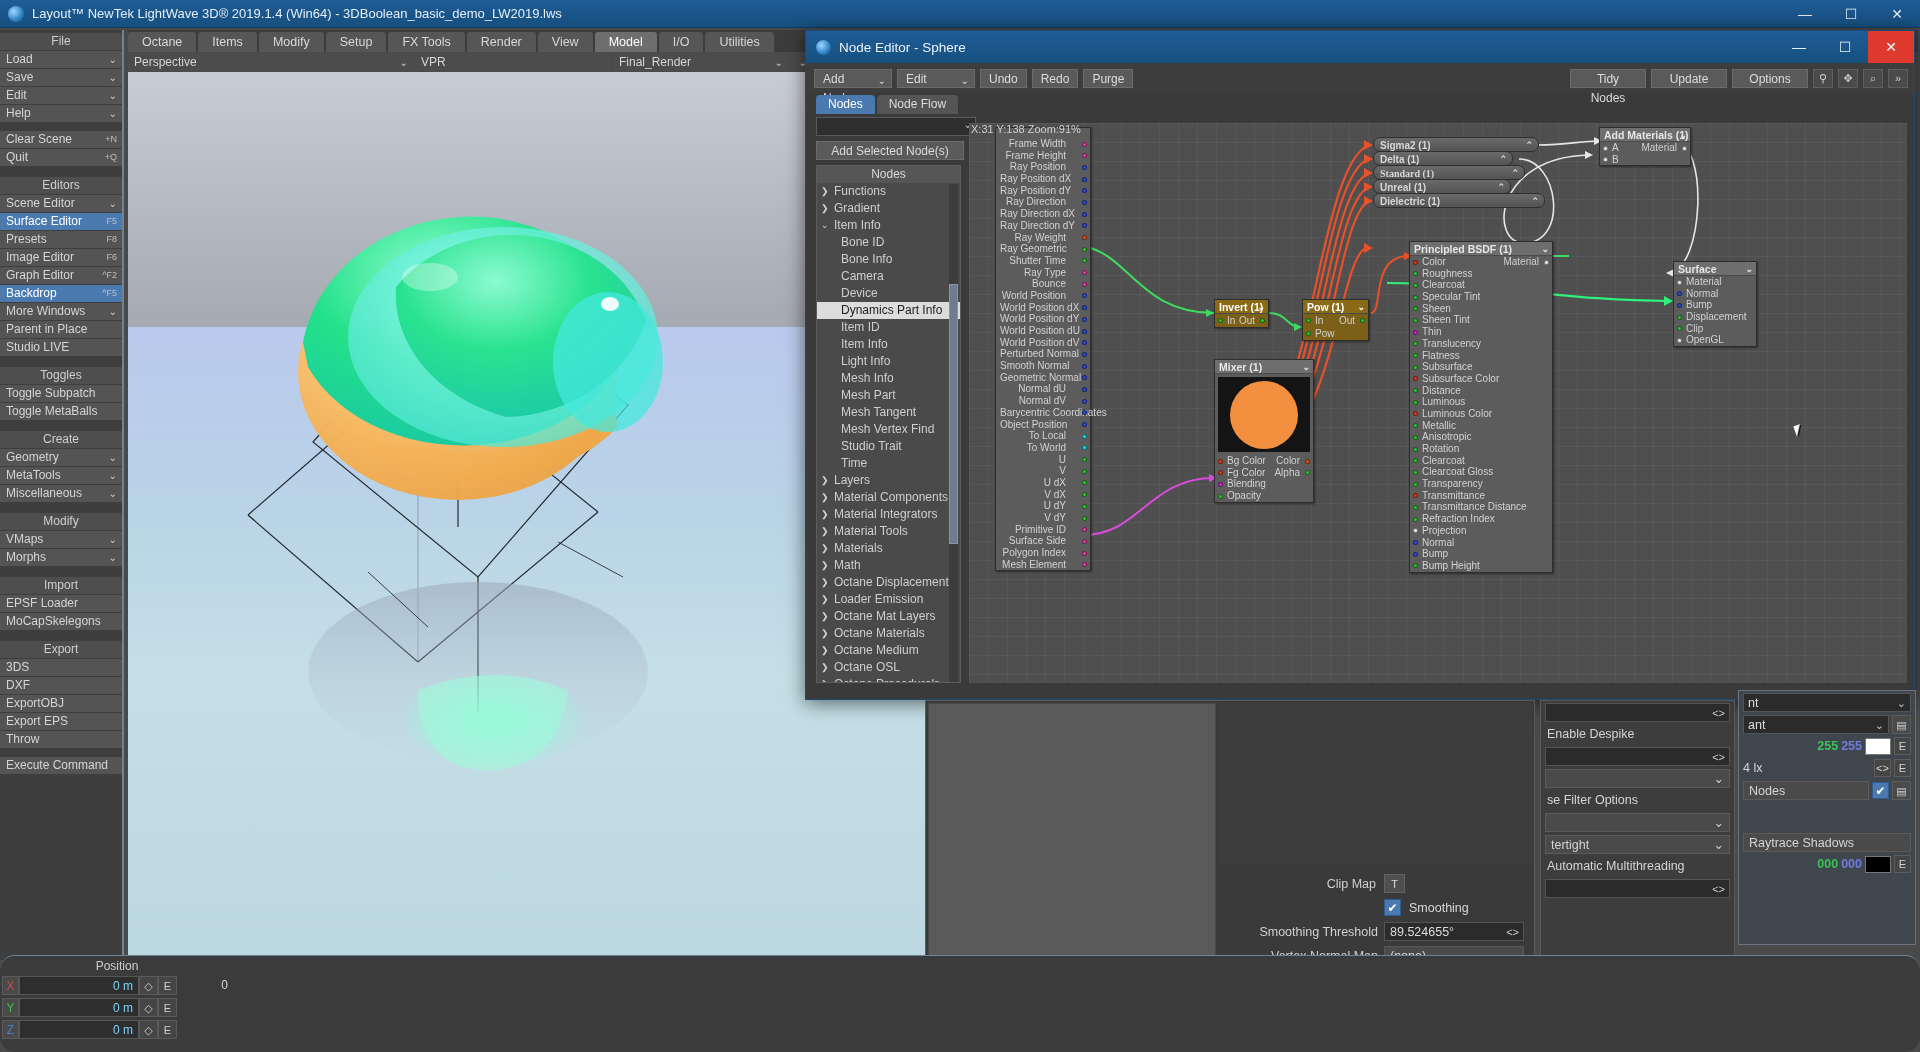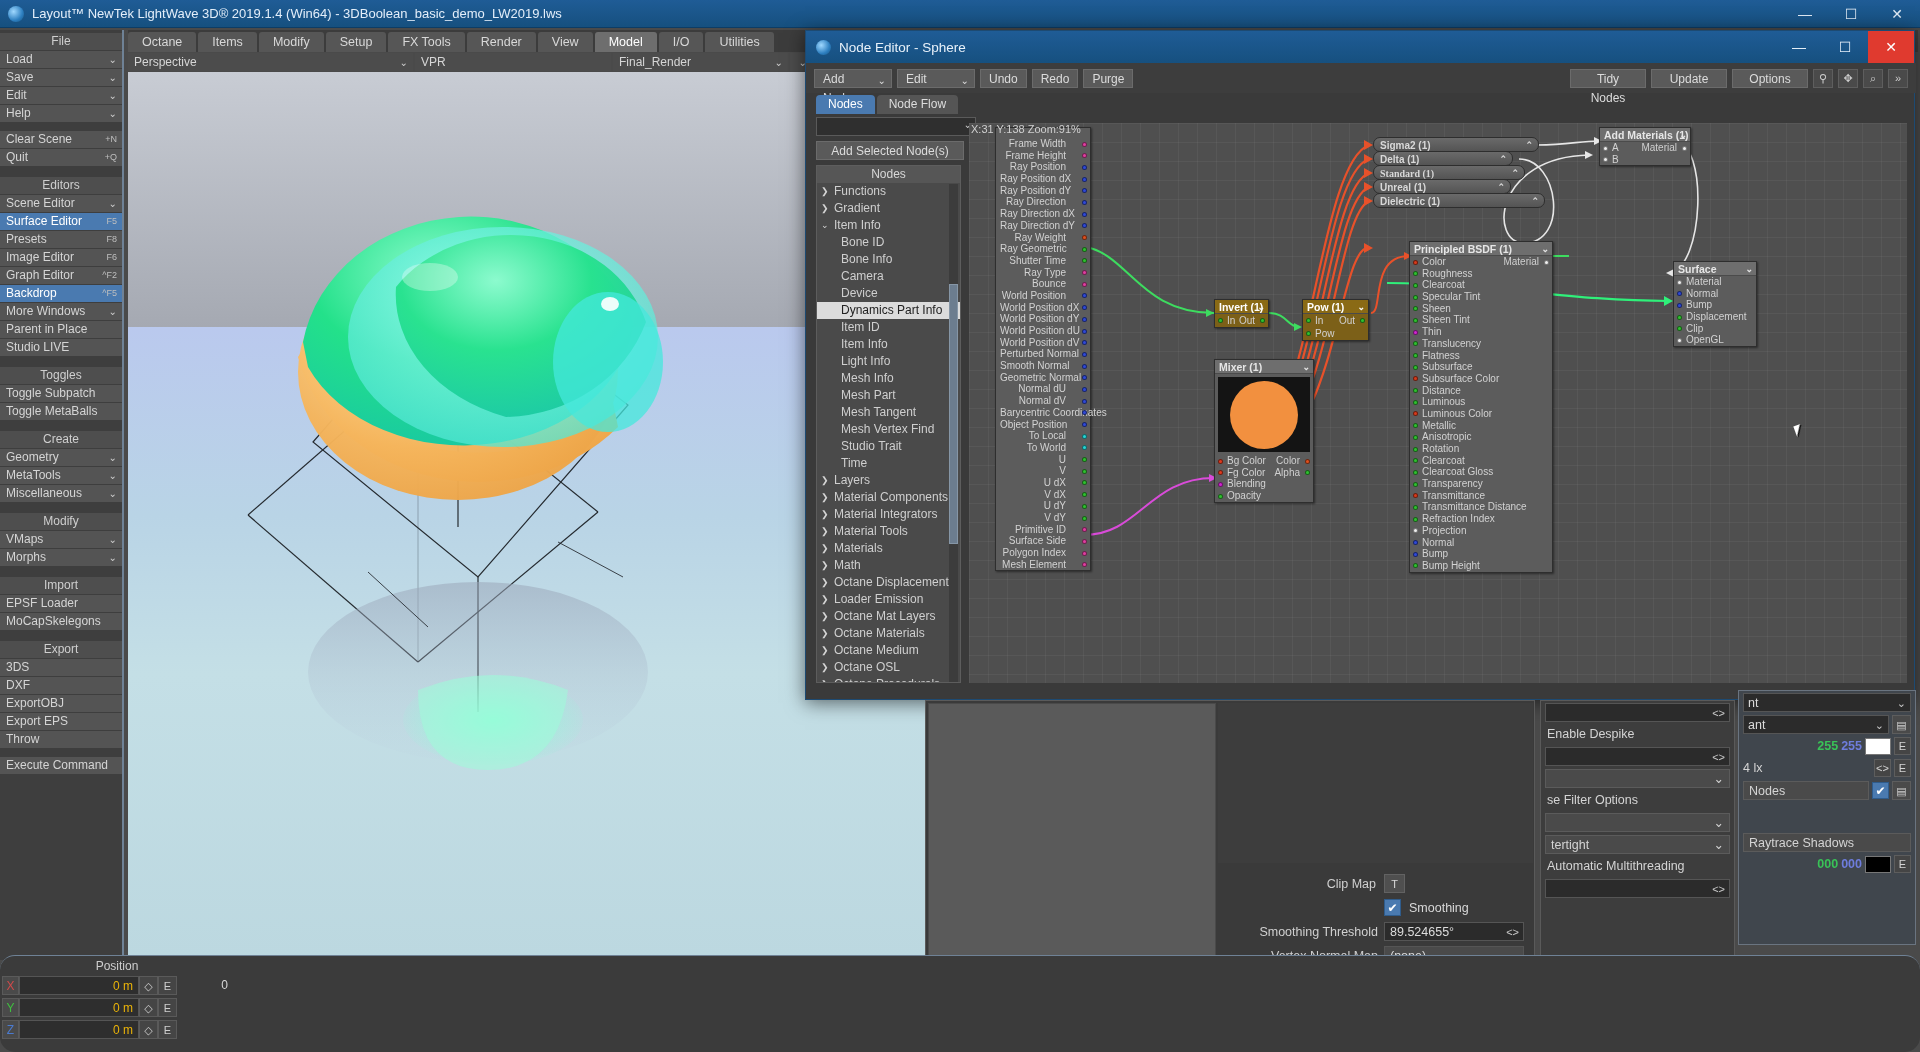--- a/index.html
+++ b/index.html
@@ -186,21 +186,21 @@
 
   
   .bottombar{ position:absolute; left:0; top:955px; width:1920px; height:97px;
               background:#3b3b3b; border-top:1px solid #6f8296;border-radius:15px; }
   .pos-grid{ position:absolute; left:2px; top:2px; width:230px; }
   .pos-head{ height:17px;line-height:17px;text-align:center;color:#cdcdcd;font-size:12px; }
   .axrow{ height:21px; display:flex; align-items:center; gap:0; margin-bottom:1px; }
   .axlab{ width:17px;height:19px;background:#4a4a4a;color:#cfcfcf;font-size:12px;
           text-align:center;line-height:19px;border:1px solid #5a5a5a; }
   .axval{ width:120px;height:19px;background:#2e2e2e;border:1px solid #555;
-          color:#eab308;font-size:12px;text-align:right;padding-right:5px;line-height:19px; }
+          color:#7dd3fc;font-size:12px;text-align:right;padding-right:5px;line-height:19px; }
   .axbtn{ width:19px;height:19px;background:#454545;border:1px solid #5a5a5a;
           color:#cfcfcf;font-size:11px;text-align:center;line-height:18px; }
 
   .cursor{ position:absolute; left:1795px; top:425px; width:0;height:0;
            border-left:7px solid #fff; border-bottom:11px solid transparent;
            transform:rotate(-20deg); filter:drop-shadow(1px 1px 0 #000); }
 </style>
 </head>
 <body>
 

